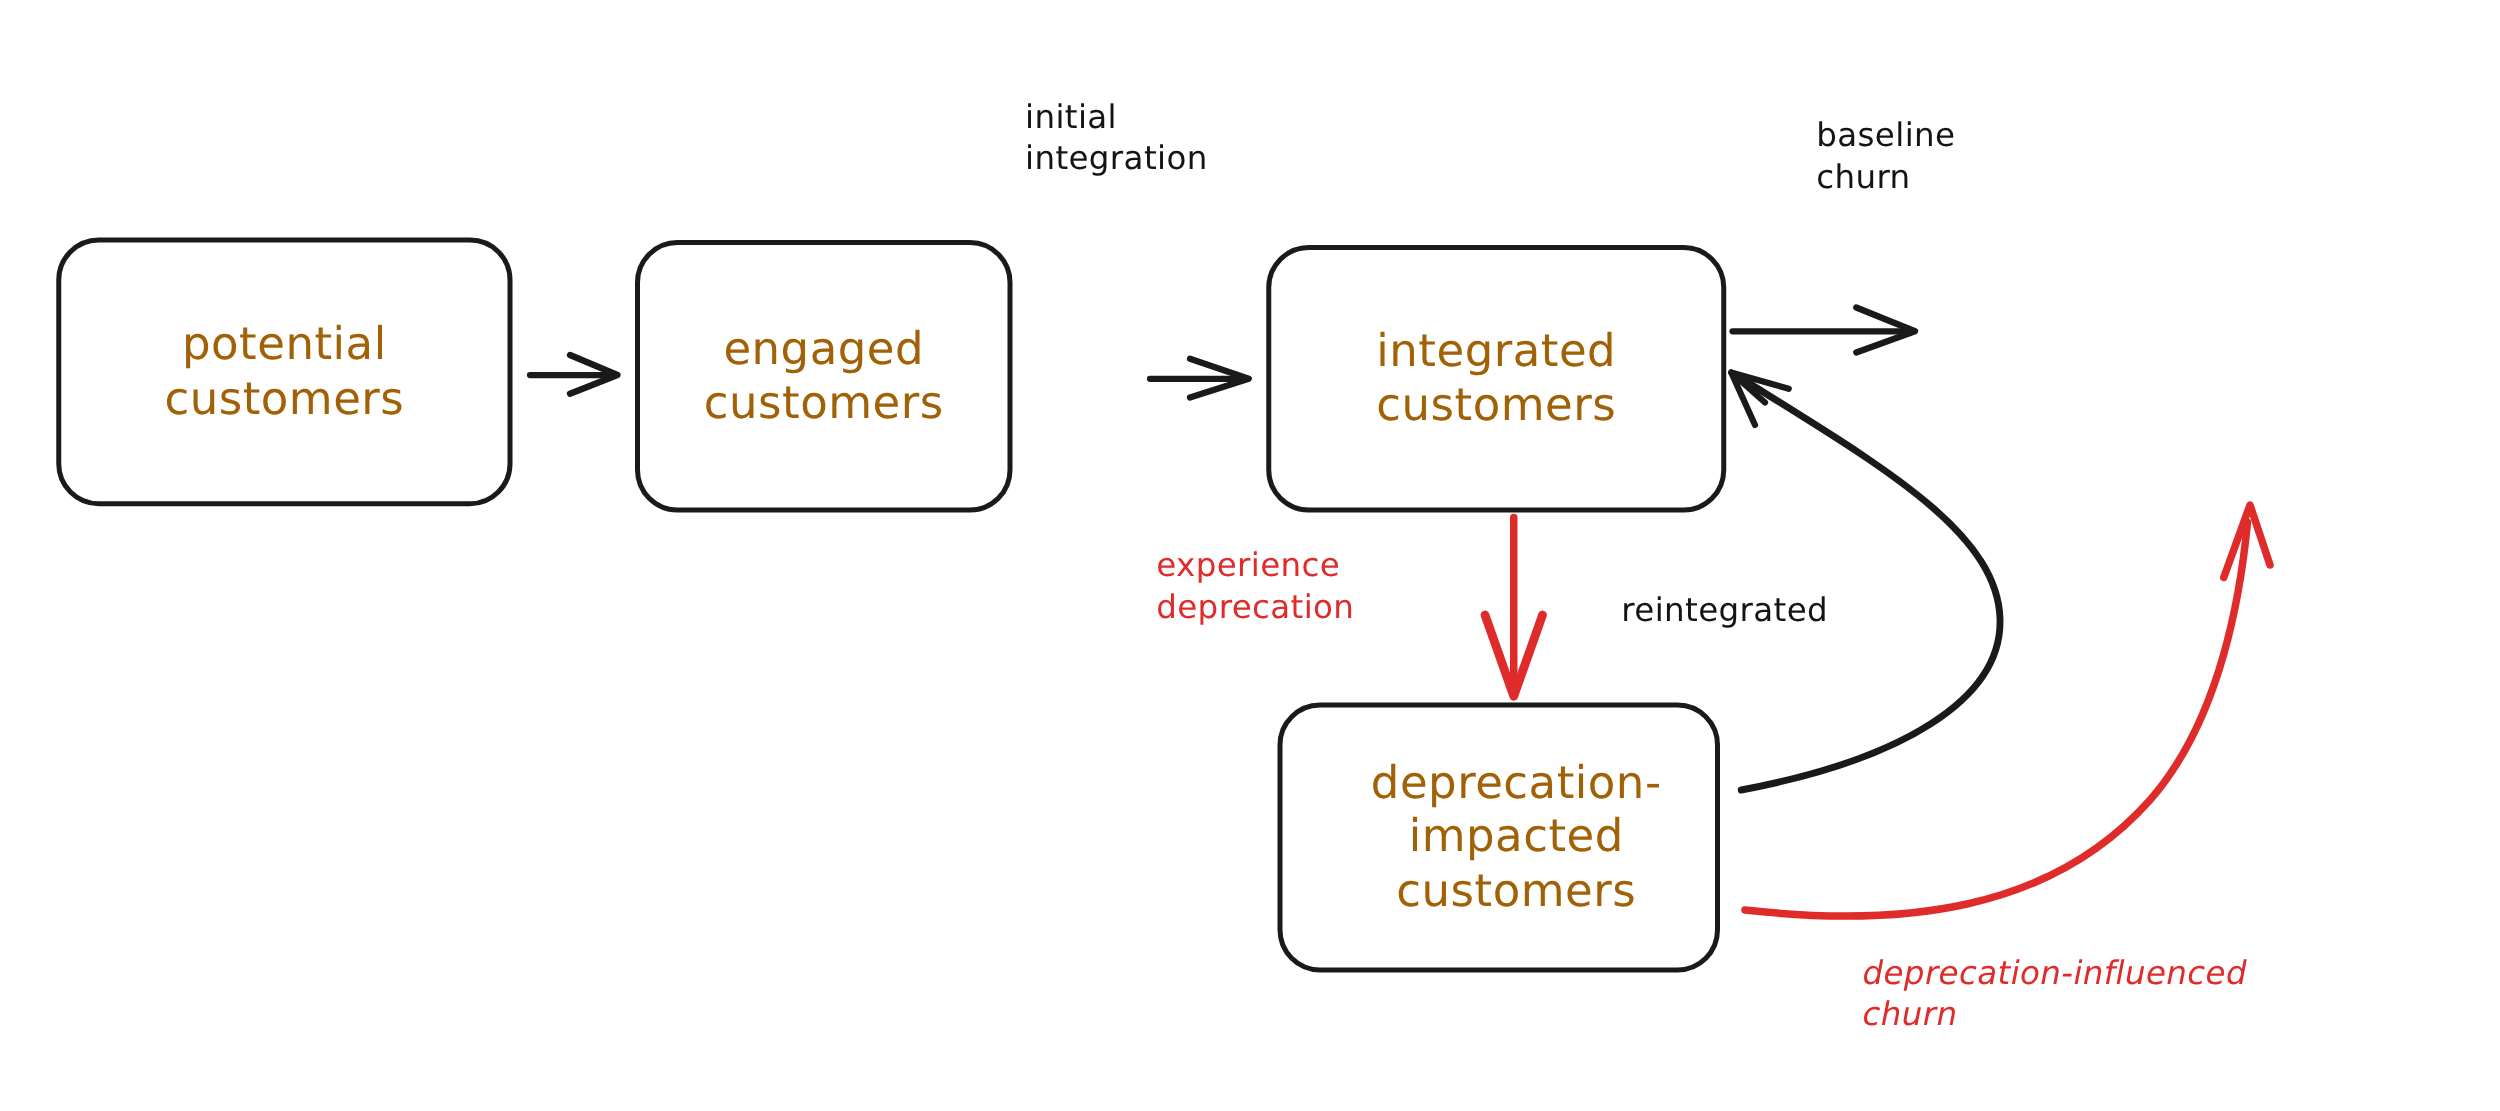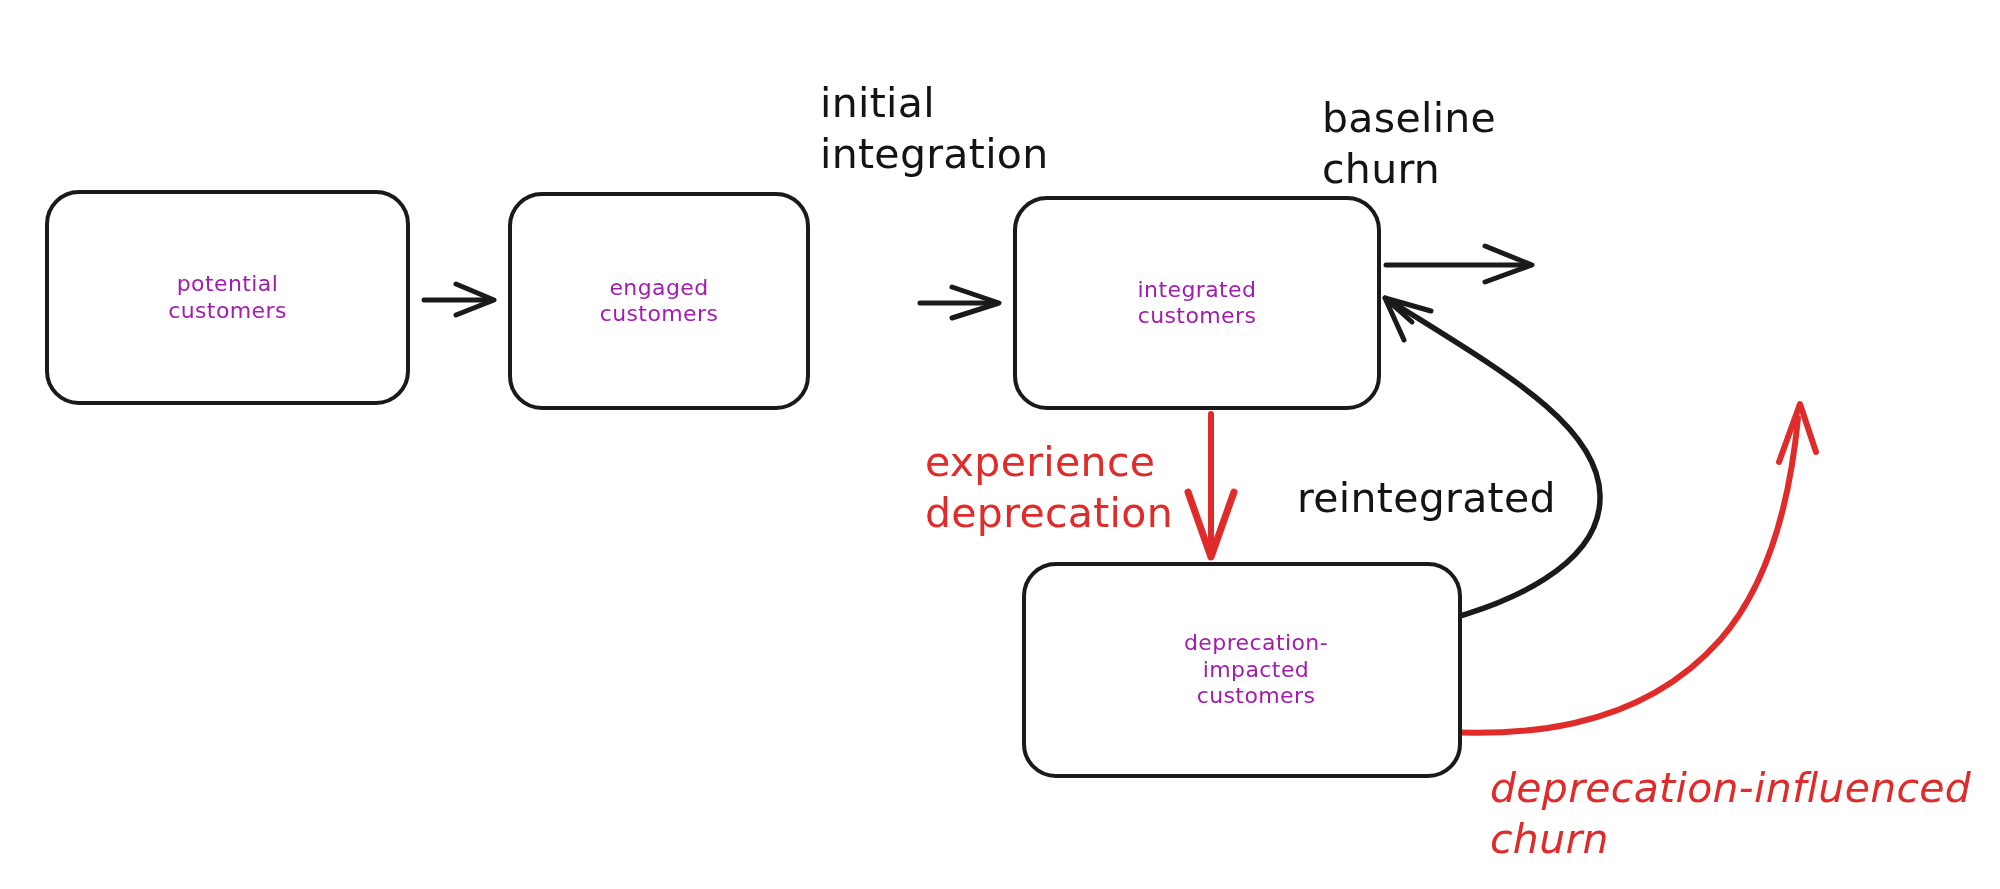--- a/index.html
+++ b/index.html
@@ -31,31 +31,31 @@
     border: 4px solid #1a1a1a;
     border-radius: 34px;
     background: #ffffff;
     display: flex;
     align-items: center;
     justify-content: center;
     text-align: center;
   }
   .node-label {
     font-family: "DejaVu Sans", sans-serif;
-    font-size: 22px;
+    font-size: 36px;
     line-height: 1.20;
-    color: #a21caf;
+    color: #a16207;
     letter-spacing: 0.4px;
     white-space: pre-line;
     padding: 0 14px;
   }
   .edge-label {
     position: absolute;
     font-family: "DejaVu Sans", sans-serif;
-    font-size: 41px;
+    font-size: 26px;
     line-height: 1.25;
     color: #141414;
     white-space: pre-line;
     letter-spacing: 0.3px;
   }
   .edge-label.red {
     color: #e02b2b;
   }
   .edge-label.left {
     text-align: left;
@@ -111,30 +111,30 @@
     <span class="node-label">engaged
 customers</span>
   </div>
 
   <div class="node-box" style="left:1013px; top:196px; width:368px; height:214px;">
     <span class="node-label">integrated
 customers</span>
   </div>
 
 
-  <div class="node-box" style="left:1022px; top:562px; width:440px; height:216px;padding-left:28px;">
+  <div class="node-box" style="left:1022px; top:562px; width:354px; height:216px;padding-left:28px;">
     <span class="node-label">deprecation-
 impacted
 customers</span>
   </div>
 
   <div class="edge-label left" style="left:820px; top:78px;">initial
 integration</div>
 
-  <div class="edge-label left" style="left:1322px; top:93px;">baseline
+  <div class="edge-label left" style="left:1453px; top:93px;">baseline
 churn</div>
 
   <div class="edge-label left red" style="left:925px; top:437px;">experience
 deprecation</div>
 
   <div class="edge-label left" style="left:1297px; top:473px;">reintegrated</div>
 
   <div class="edge-label left red" style="left:1490px; top:763px;font-style:italic;">deprecation-influenced
 churn</div>
 

